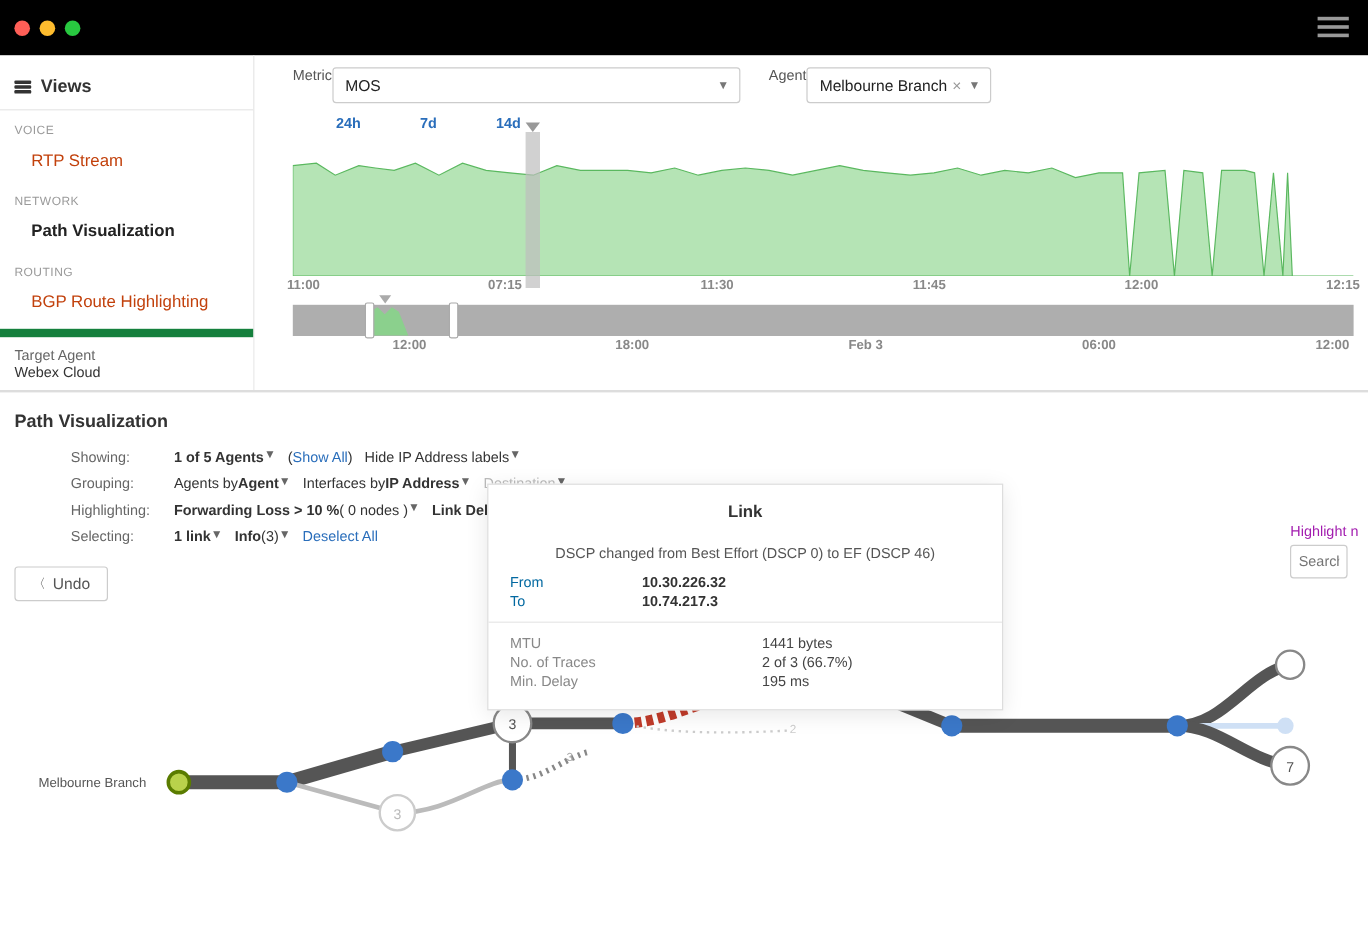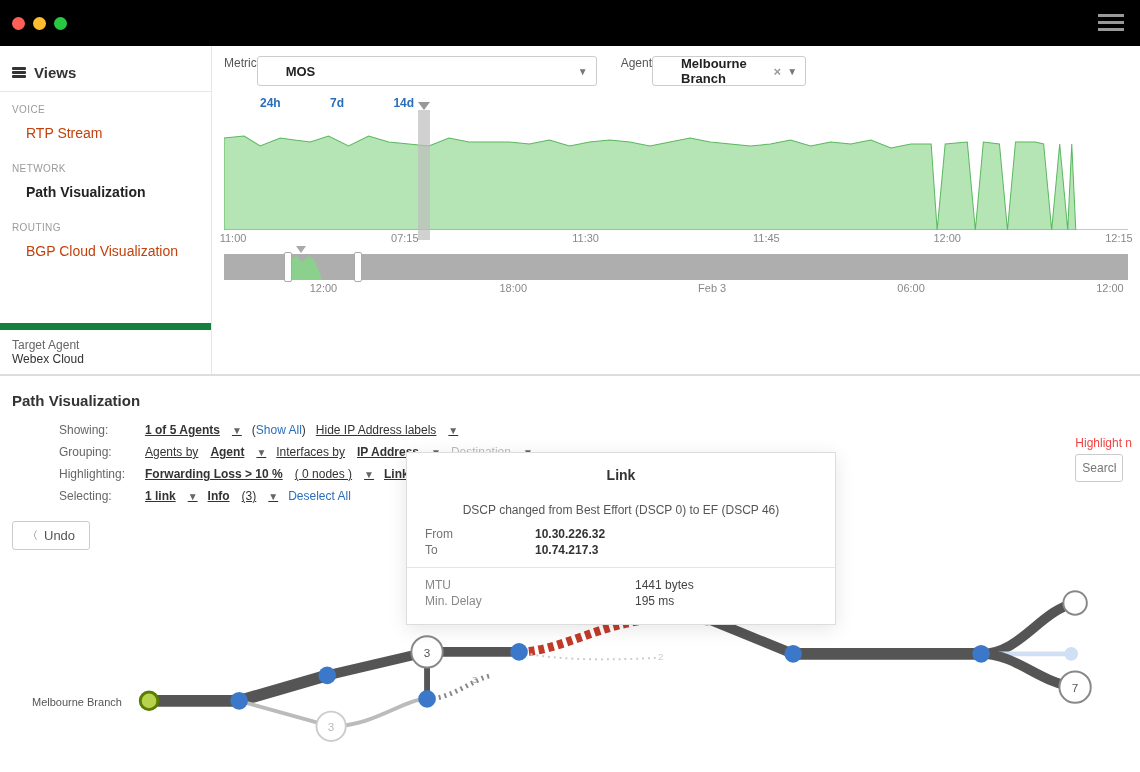--- a/index.html
+++ b/index.html
@@ -9,86 +9,86 @@
 .titlebar { height: 46px; background: #000; display: flex; align-items: center; padding: 0 12px; position: relative; }
 .traffic-lights { display: flex; gap: 8px; }
 .tl { width: 13px; height: 13px; border-radius: 50%; }
 .tl.red { background: #ff5f57; }
 .tl.yellow { background: #febc2e; }
 .tl.green { background: #28c840; }
 .hamburger { position: absolute; right: 16px; top: 14px; display: flex; flex-direction: column; gap: 4px; }
 .hamburger span { width: 26px; height: 3px; background: #999; }
 
 
-.top-area { height: 330px; display: flex; border-bottom: 2px solid #ddd; }
+.top-area { height: 281px; display: flex; border-bottom: 2px solid #ddd; gap: 20px; }
 .sidebar { width: 212px; border-right: 1px solid #e6e6e6; padding-top: 8px; position: relative; }
 .views-header { display: flex; align-items: center; gap: 8px; font-weight: bold; font-size: 15px; padding: 10px 12px; border-bottom: 1px solid #e6e6e6; }
 .stack-icon { display: inline-flex; flex-direction: column; gap: 1px; }
 .stack-icon span { width: 14px; height: 3px; background: #333; border-radius: 1px; }
 .section-label { color: #9a9a9a; font-size: 10px; letter-spacing: .4px; padding: 12px 12px 4px 12px; }
 .nav-item { padding: 6px 12px 10px 26px; color: #c2410c; font-size: 14px; cursor: pointer; }
 .nav-item.active { font-weight: bold; color: #222; }
 .sidebar-bottom { position: absolute; bottom: 0; left: 0; right: 0; border-top: 7px solid #15803d; padding: 8px 12px; font-size: 12px; background:#fff; }
 .sidebar-bottom .l { color:#666; }
 
 .content-top { flex: 1; position: relative; padding: 10px 12px 0 12px; }
 .controls-row { display: flex; gap: 24px; }
 .ctrl { display: flex; flex-direction: row; }
 .ctrl-label { color: #555; font-size: 12px; margin-bottom: 4px; }
-.select { height: 30px; background: #fff; border: 1px solid #ccc; border-radius: 3px; display: flex; align-items: center; padding: 0 28px; font-weight: bold; font-size: 13px; color: #222; position: relative; }
+.select { height: 30px; background: #fff; border: 1px solid #ccc; border-radius: 3px; display: flex; align-items: center; padding: 0 10px; font-weight: normal; font-size: 13px; color: #222; position: relative; }
 .select.metric { width: 340px; }
 .select.agent { width: 154px; }
 .select .caret { position: absolute; right: 8px; color: #777; font-size: 10px; }
 .select .clear { position: absolute; right: 24px; color: #999; font-size: 13px; }
 .range-tabs { margin-top: 10px; font-size: 12px; color: #2a6ebb; font-weight: bold; }
 .range-tabs span { margin-right: 10px; cursor:pointer;margin-left:36px; }
 
 
 .chart-area { position: relative; height: 110px; margin-top: 10px; }
 .chart-area svg { width: 100%; height: 100%; }
 .time-cursor { position: absolute; top: -10px; left: 194px; width: 12px; height: 130px; }
 .time-cursor .bg { width: 12px; height: 130px; background: #bdbdbd; opacity:.7; }
 .time-cursor .tri { width:0; height:0; border-left:6px solid transparent; border-right:6px solid transparent; border-top:8px solid #999; position:absolute; top:-8px; left:0; }
 .xticks { position: relative; height: 18px; font-size: 11px; color: #888; }
-.xt { position: absolute; top: 2px; transform: translateX(-50%); }
+.xt { position: absolute; top: 2px; transform: translateX(-50%); font-weight: bold; }
 
 .brush-area { position:relative; height: 26px; background:#aeaeae; margin-top: 6px; }
 .brush-area svg { position:absolute; inset:0; }
 .brush-handle { position:absolute; top:-2px; width: 8px; height:30px; background:#fff; border:1px solid #aaa; border-radius:2px; }
 .brush-marker { position:absolute; top:-8px; width:0; height:0; border-left:5px solid transparent; border-right:5px solid transparent; border-top:7px solid #aaa; }
 .brush-ticks { position: relative; height: 18px; font-size: 11px; color: #888; }
 
 
 .pv { padding: 16px 12px 0 12px; }
 .pv-title { font-weight: bold; font-size: 15px; margin-bottom: 14px; }
 .ctrl-rows { font-size: 12px; color: #333; margin-left: 47px; }
 .row { display: flex; align-items: center; margin-bottom: 8px; gap: 10px; }
 .row .label { width: 76px; color: #666; }
-.filter-part { display:flex; align-items:center; gap:12px;text-decoration:underline; }
+.filter-part { display:flex; align-items:flex-start; gap:0; }
 .dd { color:#666; font-size:10px; }
 .b { font-weight:bold; }
 .link { color:#2a6ebb; cursor:pointer; }
 .undo-btn { margin-top: 10px; border: 1px solid #ccc; border-radius: 3px; padding: 6px 14px; background: #fff; display: inline-flex; align-items: center; gap: 6px; font-size: 13px; color:#555; }
 .undo-btn .chev { font-size: 11px; }
 
 .right-float { position:absolute; right:8px; top:436px; font-size:12px; }
-.right-float .lab { color:#ef4444;}
+.right-float .lab { color:#a21caf;}
 .right-float input { width:48px; height:28px; border:1px solid #ccc; border-radius:3px; padding:0 6px; font-size:12px; margin-top:4px; }
 
 
 .map-wrap { position: relative; height: 200px; margin-top: 4px; }
 .map-wrap svg { position:absolute; inset:0; }
 .node-label { position:absolute; font-size:11px; color:#555; }
 
 
 .tooltip { position:absolute; left:394px; top:-102px; width:430px; background:#fff; border:1px solid #ddd; box-shadow: 0 4px 18px rgba(0,0,0,.1); padding:14px 18px; font-size:12px; }
 .tooltip h4 { text-align:center; font-size:14px; font-weight:bold; margin-bottom:20px; }
 .tooltip .sub { text-align:center; color:#555; margin-bottom:10px; }
 .tooltip .kv { display:flex; margin-bottom:2px; }
-.tooltip .k { width: 110px; color:#737373; }
+.tooltip .k { width: 110px; color:#0369a1; }
 .tooltip .v { font-weight:bold; color:#333; }
 .tooltip hr { border:none; border-top:1px solid #e6e6e6; margin:10px -18px; }
 .tooltip .kv2 { display:flex; margin-bottom:2px; }
 .tooltip .kv2 .k { width: 210px; color:#888; }
 .tooltip .kv2 .v { color:#444; font-weight:normal; }
 
 </style>
 </head>
 <body>
 
@@ -113,21 +113,21 @@
           <span></span>
           <span></span>
         </span>
       <span>Views</span>
     </div>
     <div class="section-label">VOICE</div>
     <div class="nav-item">RTP Stream</div>
     <div class="section-label">NETWORK</div>
     <div class="nav-item active">Path Visualization</div>
     <div class="section-label">ROUTING</div>
-    <div class="nav-item">BGP Cloud Visualization</div>
+    <div class="nav-item">BGP Route Highlighting</div>
     <div class="sidebar-bottom">
       <div class="l">Target Agent</div>
       <div>Webex Cloud</div>
     </div>
   </div>
 
   <div class="content-top">
     <div class="controls-row">
       <div class="ctrl">
         <span class="ctrl-label">Metric</span>
@@ -313,18 +313,22 @@
       <div class="kv">
           <span class="k">To</span>
           <span class="v">10.74.217.3</span>
         </div>
       <hr>
       <div class="kv2">
           <span class="k">MTU</span>
           <span class="v">1441 bytes</span>
         </div>
       <div class="kv2">
+          <span class="k">No. of Traces</span>
+          <span class="v">2 of 3 (66.7%)</span>
+        </div>
+      <div class="kv2">
           <span class="k">Min. Delay</span>
           <span class="v">195 ms</span>
         </div>
     </div>
   </div>
 </div>
 
 </body></html>

